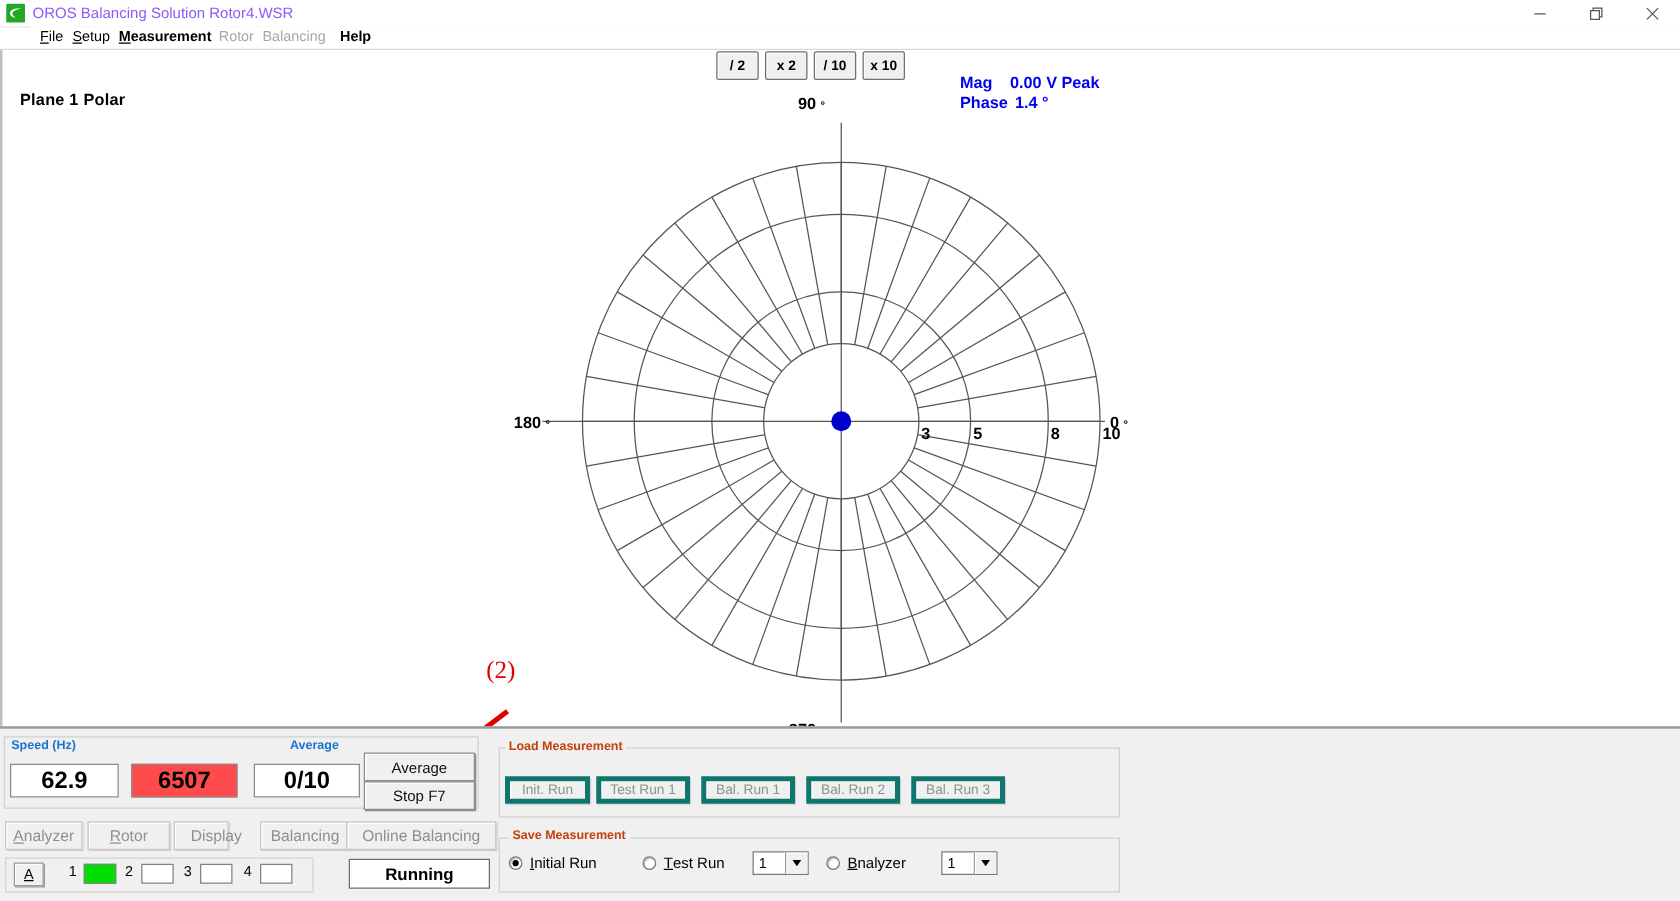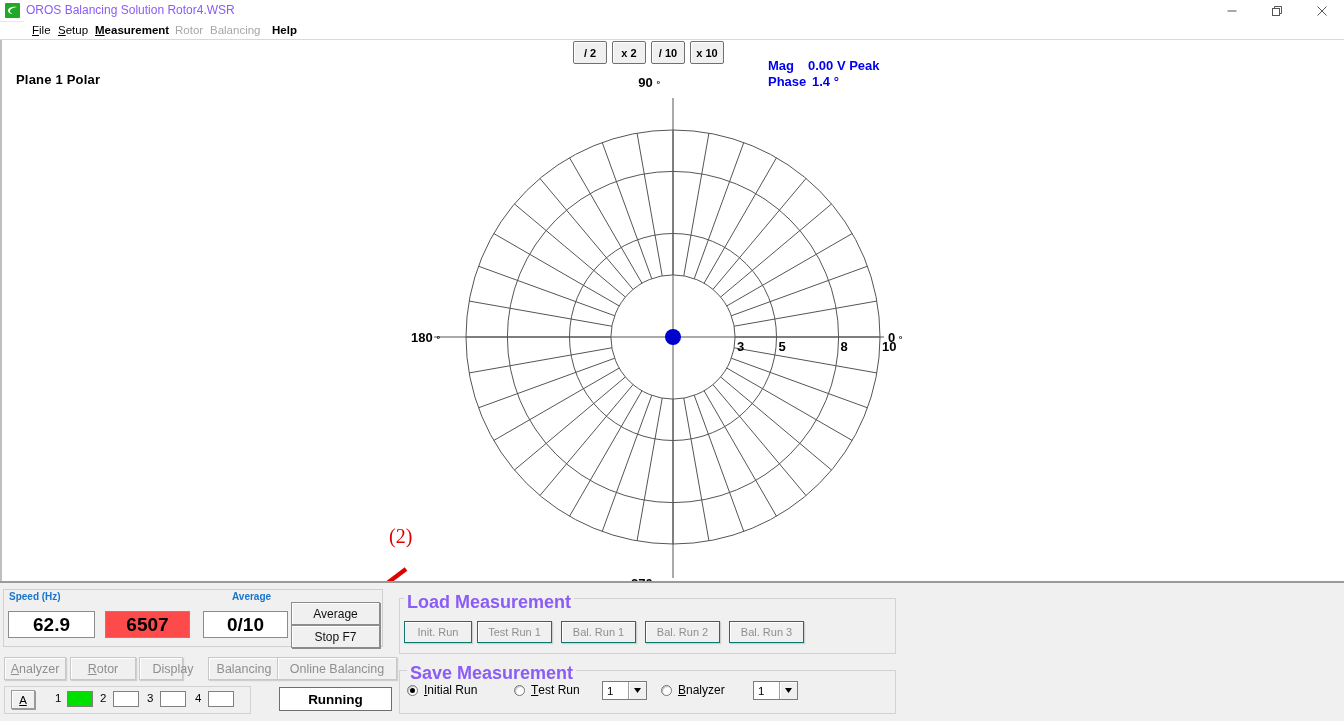--- a/index.html
+++ b/index.html
@@ -295,38 +295,38 @@
 
   
   .gbox {
     position: absolute;
     border: 1px solid #d2d2d2;
     box-sizing: border-box;
     background: transparent;
   }
   .gbox-title {
     position: absolute;
-    font-size: 18px;
-    font-weight: bold;
-    color: #8b5cf6;
+    font-size: 10px;
+    font-weight: bold;
+    color: #c2410c;
     background: #f0f0f0;
     padding: 0 3px;
     white-space: nowrap;
   }
   #load-group { left: 399px; top: 598px; width: 497px; height: 56px; }
   #load-title { left: 404px; top: 592px; }
   #save-group { left: 399px; top: 670px; width: 497px; height: 44px; }
   #save-title { left: 407px; top: 663px; }
 
   .run-btn {
     position: absolute;
     top: 621px;
     height: 22px;
     background: #f0f0f0;
-    border: 1px solid #0f766e;
+    border: 4px solid #0f766e;
     box-sizing: border-box;
     font-size: 11px;
     color: #8f8f8f;
     display: flex; align-items: center; justify-content: center;
     box-shadow: inset 1px 1px 0 #ffffff, 1px 1px 1px #cfcfcf;
   }
 
   .radio-wrap {
     position: absolute;
     top: 683px;

